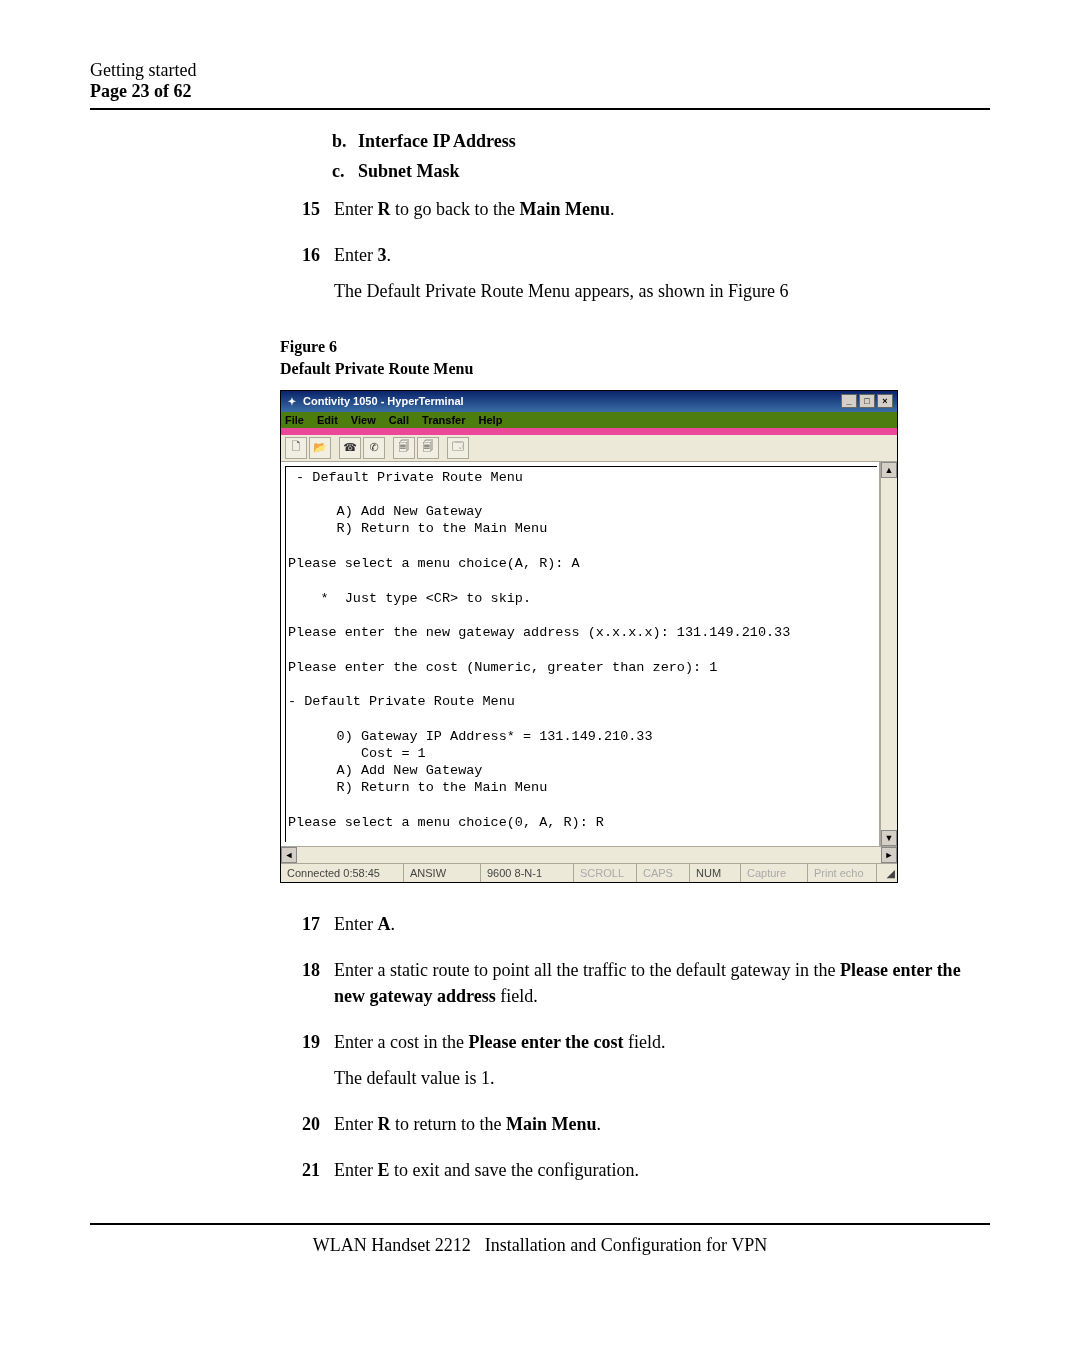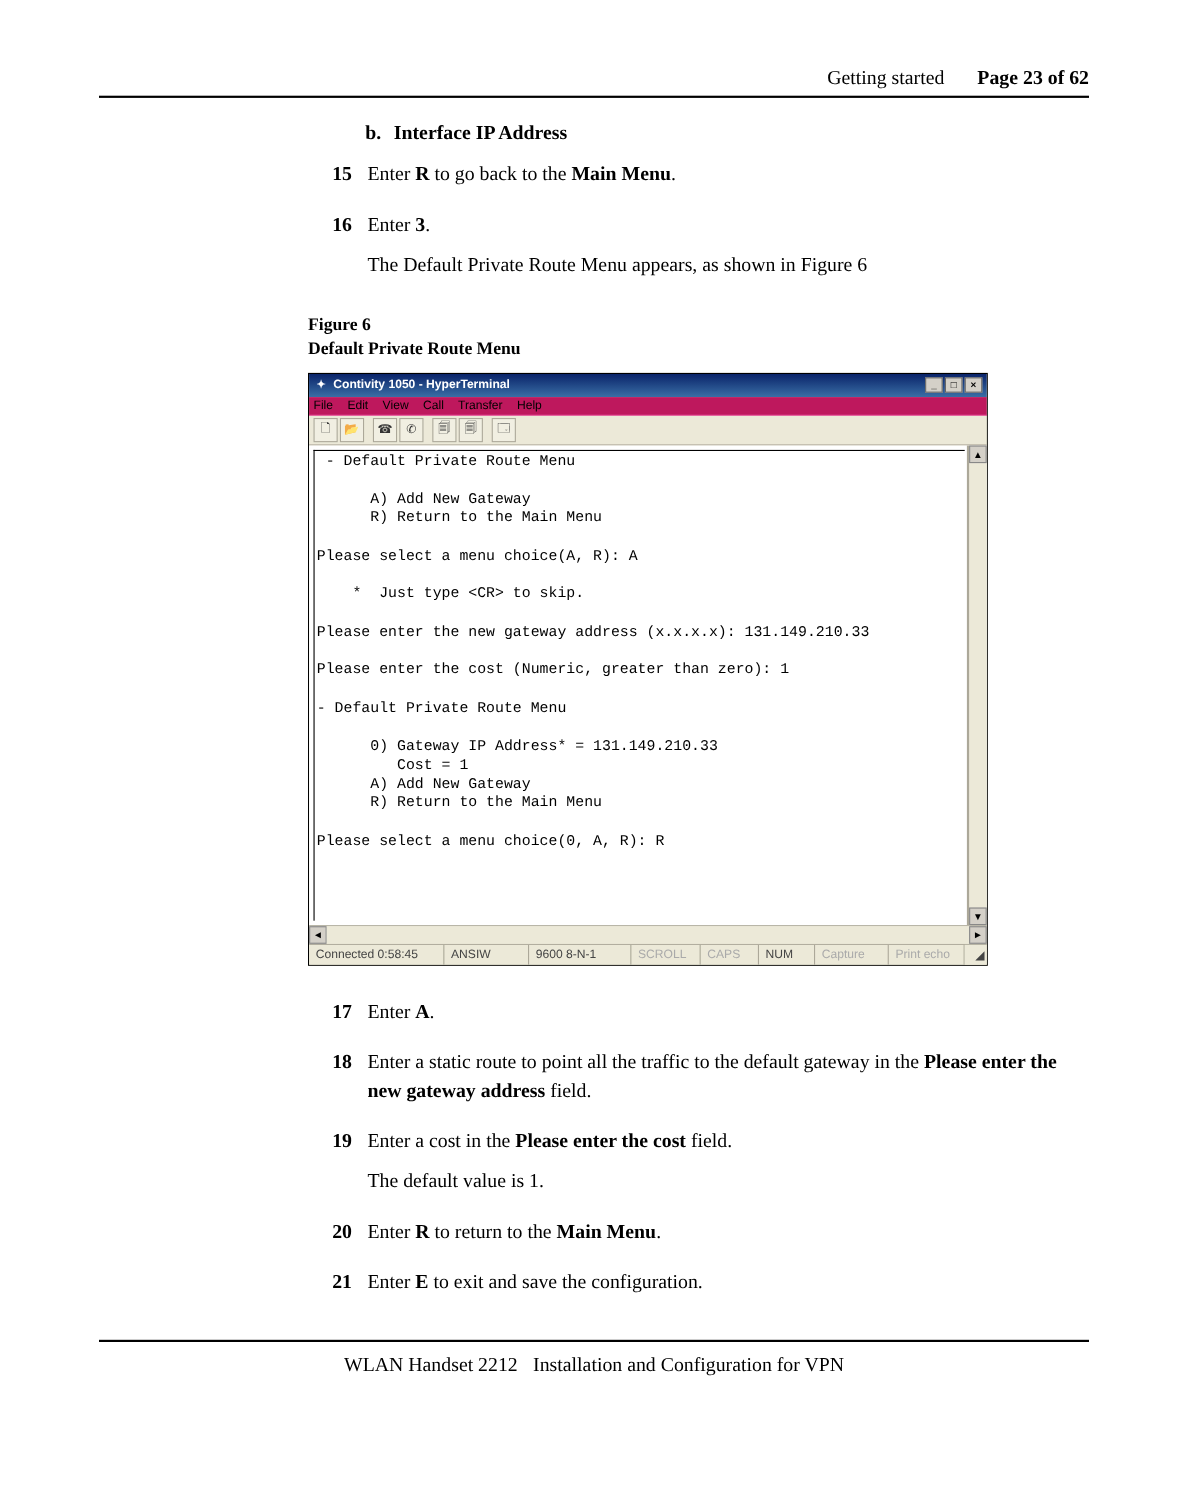--- a/index.html
+++ b/index.html
@@ -13,20 +13,21 @@
   .page {
     width: 1080px;
     padding: 60px 90px 40px 90px;
     box-sizing: border-box;
   }
   .header-row {
     display: flex;
     justify-content: flex-end;
     font-size: 18px;
     margin-bottom: 4px;
+    flex-direction: column;
   }
   .header-row .left { margin-right: 30px; }
   .header-row .right b { font-weight: bold; }
   .hr-thick { border: none; border-top: 2px solid #000; margin: 6px 0 18px 0; }
   .hr-bottom { border: none; border-top: 2px solid #000; margin: 30px 0 10px 0; }
   .content {
     margin-left: 190px;
     font-size: 18px;
     line-height: 1.45;
   }
@@ -78,45 +79,46 @@
     width: 16px; height: 14px;
     background: #d4d0c8;
     border: 1px solid #666;
     margin-left: 2px;
     color:#000;
     font-weight:bold;
     font-size:9px; line-height:12px; text-align:center;
     box-sizing:border-box;
   }
   .ht-menu {
-    background:#be185d;
+    background:#4d7c0f;
     padding: 2px 4px;
-    border-bottom:1px solid #ec4899;
+    border-bottom:7px solid #ec4899;
     font-size:11px;
+    font-weight:bold;
   }
   .ht-menu span { margin-right: 10px; }
   .ht-toolbar {
     background:#ece9d8;
     padding: 2px 4px;
     border-bottom:1px solid #aca899;
     display:flex;
     gap:2px;
   }
   .ht-toolbar .tbtn {
     width:20px; height:20px;
     border:1px solid #aca899;
     background:#f1efe2;
     display:inline-flex; align-items:center; justify-content:center;
     font-size:11px; color:#333;
   }
   .ht-toolbar .sep{ width:4px; }
   .ht-term-wrap {
     background:#fff;
     position:relative;
-    height: 436px;
+    height: 384px;
     display:flex;
   }
   .ht-term {
     flex:1;
     padding: 4px 2px 4px 4px;
     font-family: "Courier New", monospace;
     font-size: 13.5px;
     line-height: 1.28;
     white-space: pre;
     color:#000;
@@ -183,20 +185,21 @@
 
   <div class="header-row">
     <span class="left">Getting started</span>
     <span class="right"><b>Page 23 of 62</b></span>
   </div>
   <hr class="hr-thick">
 
   <div class="content">
     <ol class="sub">
       <li><span class="marker">b.</span><span>Interface IP Address</span></li>
+      <li><span class="marker">c.</span><span>Subnet Mask</span></li>
     </ol>
 
     <div class="step">
       <div class="num">15</div>
       <div class="body">
         <p><span>Enter </span><b>R</b><span> to go back to the </span><b>Main Menu</b><span>.</span></p>
       </div>
     </div>
 
     <div class="step">

